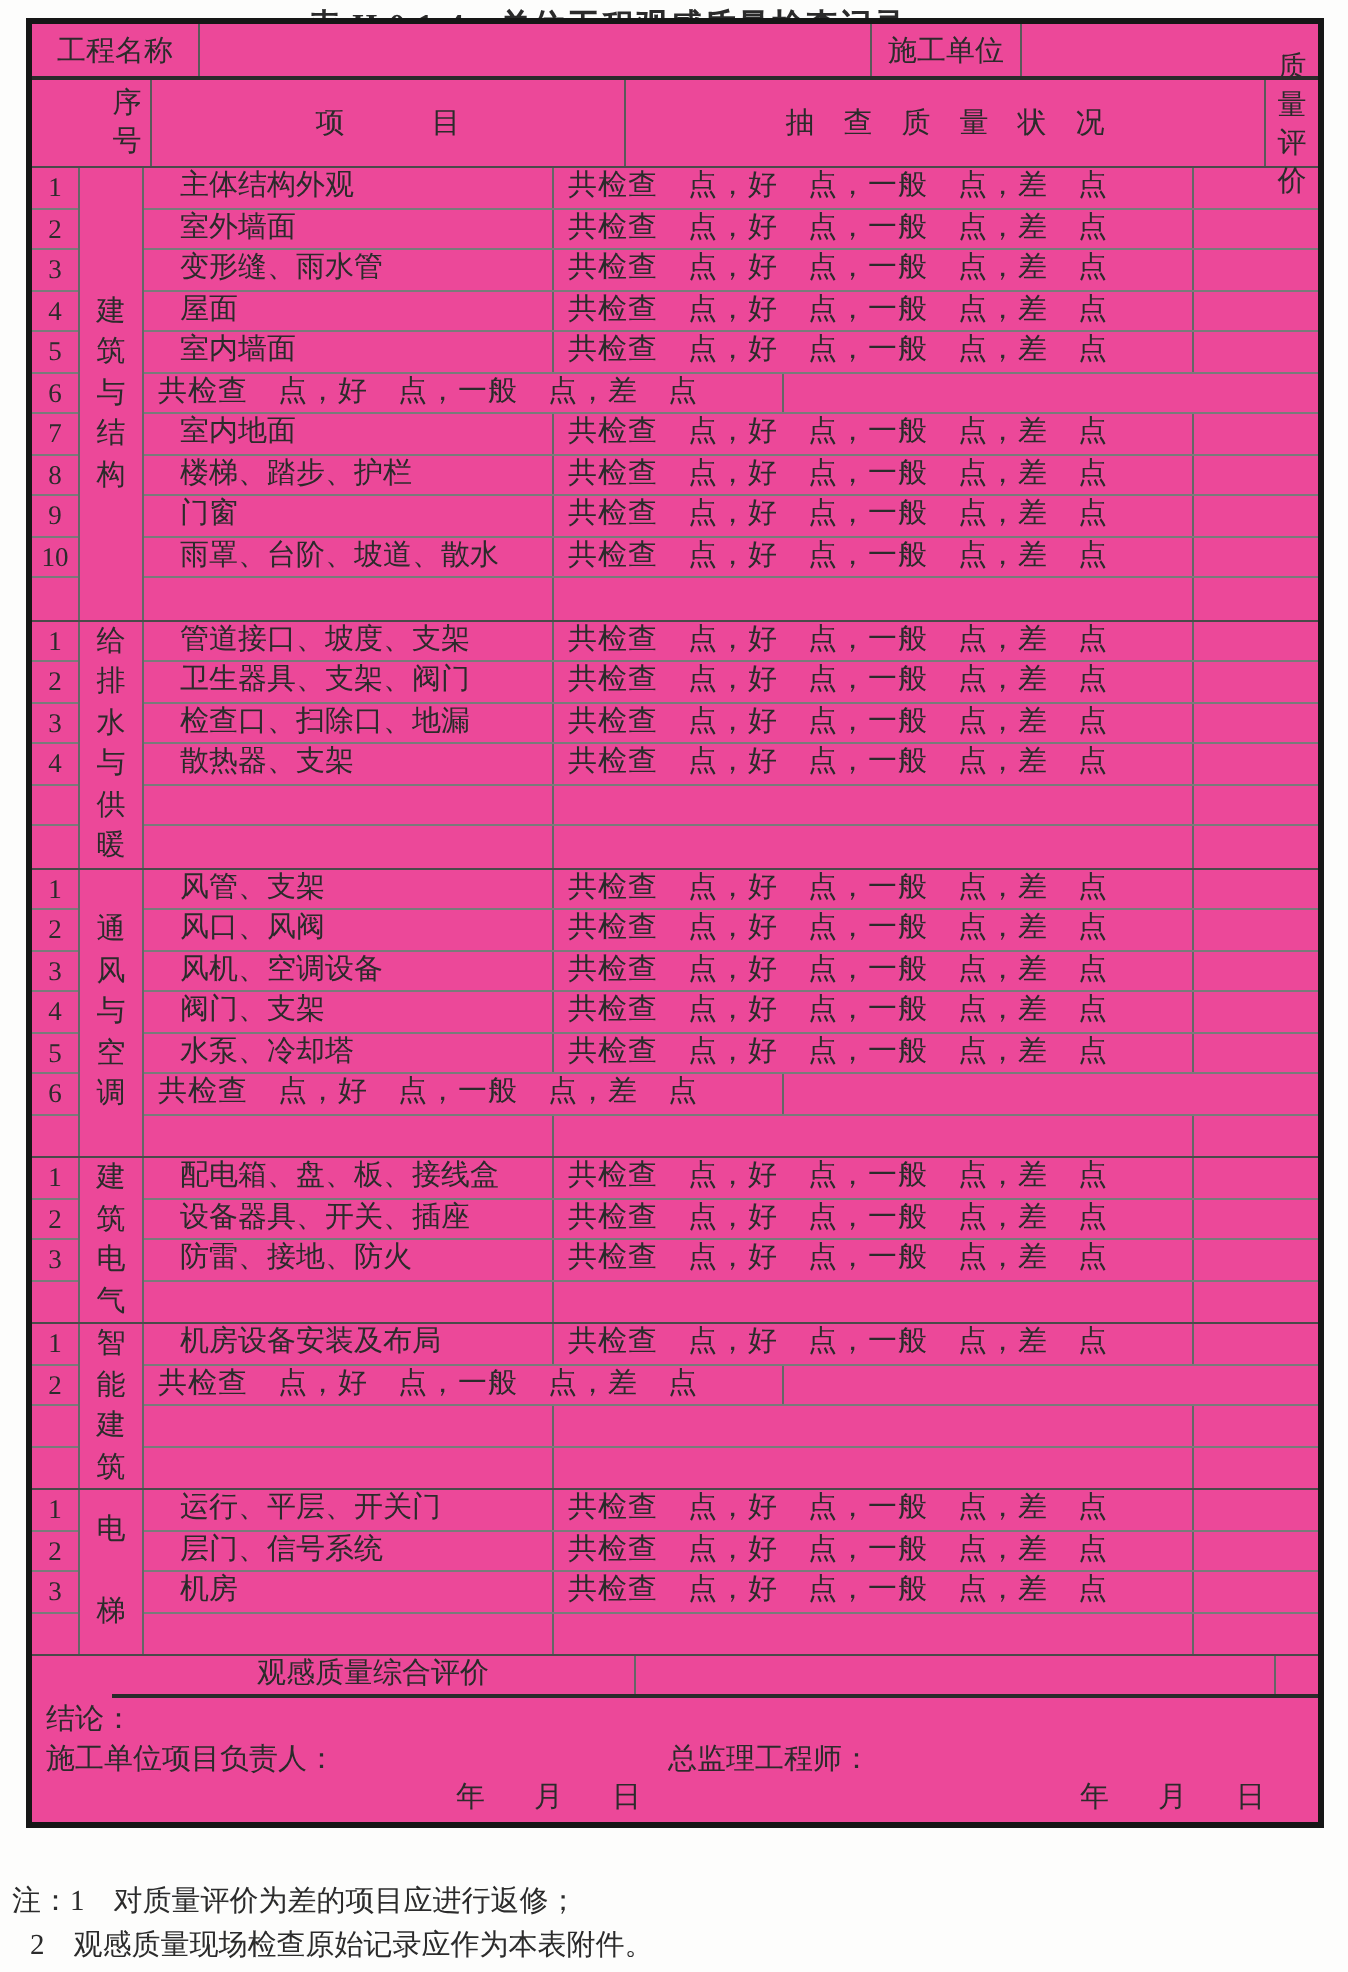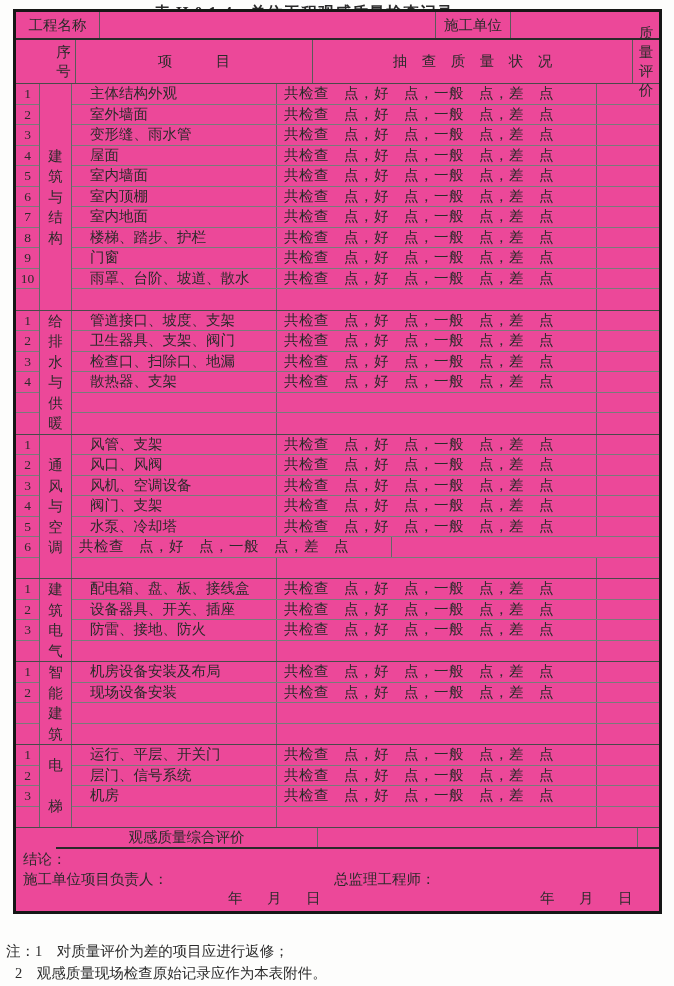--- a/index.html
+++ b/index.html
@@ -150,21 +150,20 @@
             <div class="item-cell">屋面</div>
             <div class="status-cell">共检查　点，好　点，一般　点，差　点</div>
             <div class="eval-cell"></div>
           </div>
           <div class="item-row">
             <div class="item-cell">室内墙面</div>
             <div class="status-cell">共检查　点，好　点，一般　点，差　点</div>
             <div class="eval-cell"></div>
           </div>
           <div class="item-row">
-            <div class="item-cell">室内顶棚</div>
             <div class="status-cell">共检查　点，好　点，一般　点，差　点</div>
             <div class="eval-cell"></div>
           </div>
           <div class="item-row">
             <div class="item-cell">室内地面</div>
             <div class="status-cell">共检查　点，好　点，一般　点，差　点</div>
             <div class="eval-cell"></div>
           </div>
           <div class="item-row">
             <div class="item-cell">楼梯、踏步、护栏</div>
@@ -333,21 +332,20 @@
 能
 建
 筑</div>
         <div class="items-col">
           <div class="item-row">
             <div class="item-cell">机房设备安装及布局</div>
             <div class="status-cell">共检查　点，好　点，一般　点，差　点</div>
             <div class="eval-cell"></div>
           </div>
           <div class="item-row">
-            <div class="item-cell">现场设备安装</div>
             <div class="status-cell">共检查　点，好　点，一般　点，差　点</div>
             <div class="eval-cell"></div>
           </div>
           <div class="item-row">
             <div class="item-cell"></div>
             <div class="status-cell"></div>
             <div class="eval-cell"></div>
           </div>
           <div class="item-row">
             <div class="item-cell"></div>

